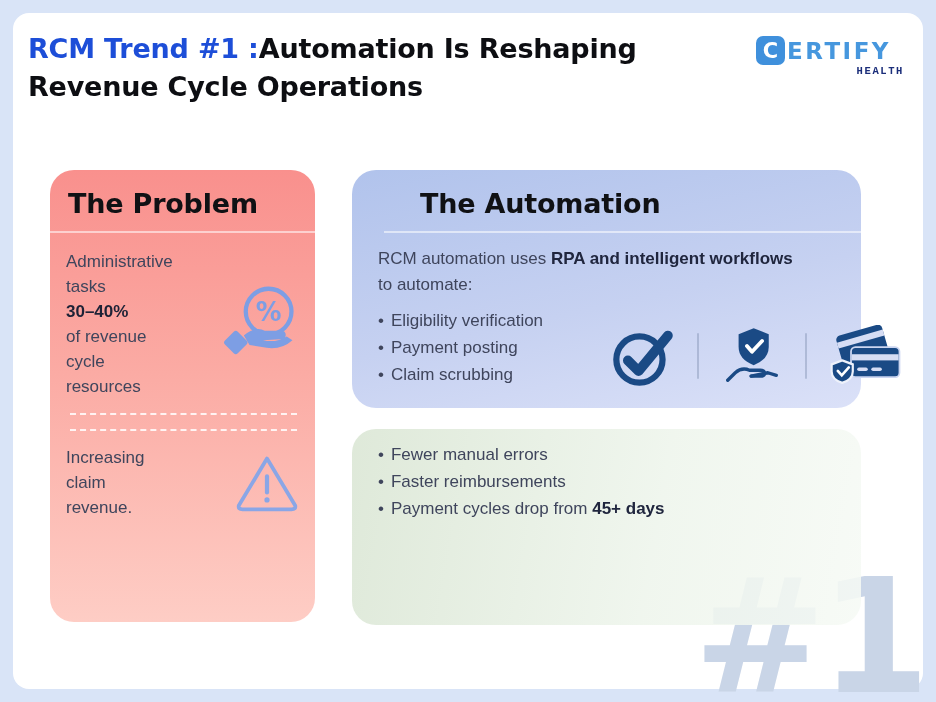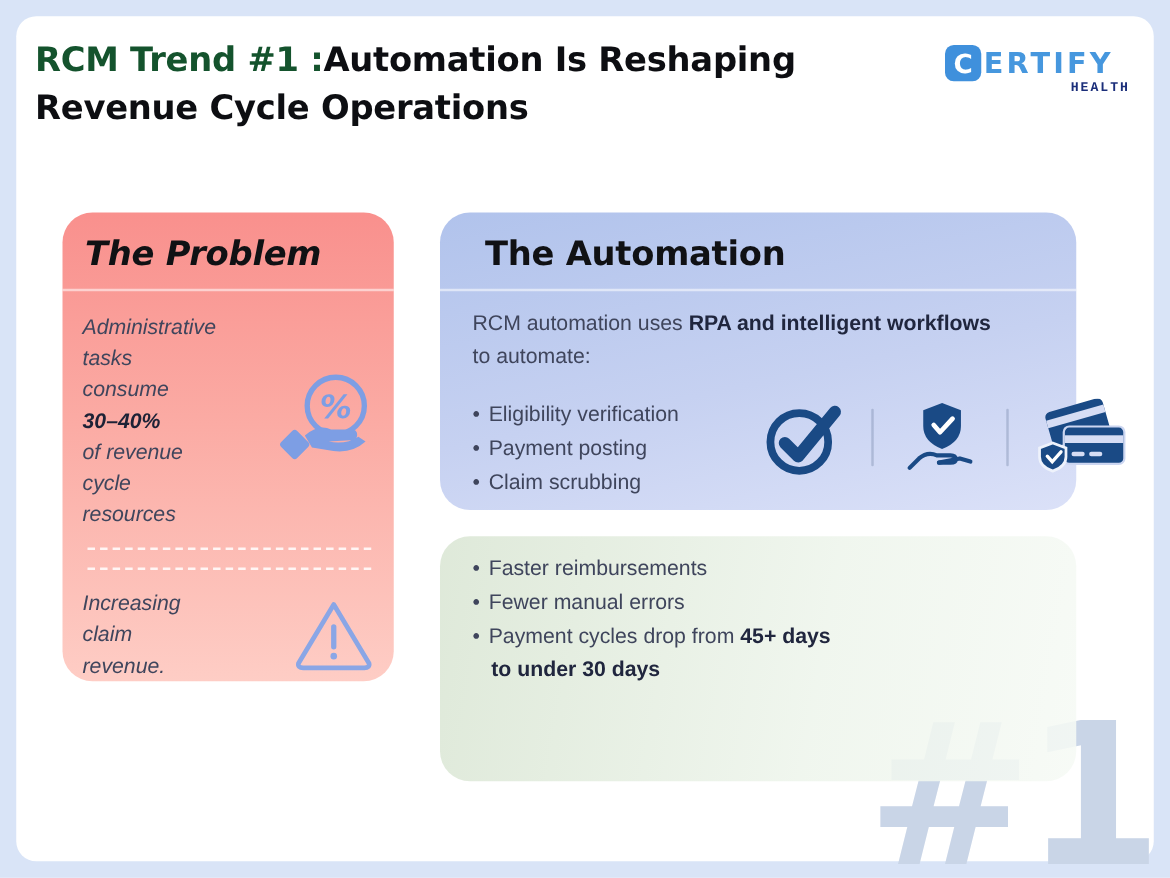--- a/index.html
+++ b/index.html
@@ -13,21 +13,21 @@
     position:absolute;left:13px;top:13px;right:13px;bottom:13px;
     background:#ffffff;border-radius:16px;z-index:0;
   }
   
   .page-title{
     position:absolute;left:28px;top:30px;z-index:3;
     font-size:27px;font-weight:700;line-height:38px;color:#0d0e12;
     font-family:"DejaVu Sans","Liberation Sans",sans-serif;
     letter-spacing:-0.2px;
   }
-  .page-title .blue{color:#14532d;margin-top:47px;}
+  .page-title .blue{color:#1d4ed8;margin-top:47px;}
   
   .logo{position:absolute;left:756px;top:36px;z-index:3;width:150px;text-align:left;}
   .logo-row{display:flex;align-items:center;}
   .logo-c{
     display:flex;align-items:center;justify-content:center;
     width:29px;height:29px;border-radius:7px;background:#3f90dc;
     color:#ffffff;font-weight:800;font-size:21px;
     font-family:"DejaVu Sans",sans-serif;
   }
   .logo-rest{
@@ -41,56 +41,55 @@
   }
   
   .watermark{
     position:absolute;right:12px;bottom:-14px;z-index:1;
     font-size:158px;font-weight:800;letter-spacing:-6px;line-height:1;
     color:#c9d5e7;font-family:"DejaVu Sans",sans-serif;
   }
   
   .panel{position:absolute;border-radius:24px;z-index:2;}
   .panel-problem{
-    left:50px;top:170px;width:265px;height:375px;
+    left:50px;top:170px;width:265px;height:452px;
     background:linear-gradient(180deg,#f9908d 0%,#fbaba4 45%,#fecdc5 100%);
-    font-style:italic;
   }
   .panel-auto{
     left:352px;top:170px;width:509px;height:238px;
     background:linear-gradient(168deg,#b1c3ec 0%,#c6d1f1 55%,#dbe1f8 100%);
   }
   .panel-impact{
     left:352px;top:429px;width:509px;height:196px;
     background:linear-gradient(100deg,rgba(218,230,212,0.88) 0%,rgba(238,245,236,0.88) 60%,rgba(246,250,245,0.88) 100%);
   }
   .panel-header{
     padding:18px 18px 12px 18px;
     border-bottom:2px solid rgba(255,255,255,0.55);
   }
-  .panel-auto .panel-header,.panel-impact .panel-header{padding-left:36px;}
+  .panel-auto .panel-header,.panel-impact .panel-header{padding-left:36px;margin-left:32px;}
   .panel-title{
     margin:0;font-size:27px;font-weight:700;color:#101114;letter-spacing:-0.2px;
     font-family:"DejaVu Sans","Liberation Sans",sans-serif;
   }
   
   .problem-body{padding:16px 14px 0 16px;}
   .p-row{display:flex;align-items:center;justify-content:space-between;gap:48px;}
   .p-text{font-size:17px;line-height:25px;color:#3f455c;}
   .p-text .strong{font-weight:700;color:#1d2236;}
   .p-line{display:block;}
   .dashed-divider{
     border:none;border-top:2px dashed rgba(255,255,255,0.85);
     margin:14px 4px 14px 4px;
   }
   
   .auto-body{padding:13px 26px 0 26px;}
   .auto-intro{font-size:17px;line-height:26px;color:#3f455c;}
   .auto-intro .strong,.strong{font-weight:700;color:#20263e;}
-  .auto-flex{display:flex;align-items:flex-start;margin-top:20px;}
+  .auto-flex{display:flex;align-items:flex-end;margin-top:9px;}
   .bullet-list{font-size:17px;line-height:27px;color:#3f455c;flex:0 0 225px;}
   .bullet-item{display:block;}
   .bullet-marker{margin-right:7px;}
   .icons-row{display:flex;align-items:center;gap:22px;margin-left:8px;}
   .vdiv{width:2px;height:46px;background:rgba(110,125,160,0.35);border-radius:1px;}
   
   .impact-body{padding:12px 26px 0 26px;}
   .impact-list{font-size:17px;line-height:27px;color:#3f455c;}
   .bullet-cont{display:block;padding-left:15px;}
   .icon{flex:0 0 auto;display:block;}
@@ -117,21 +116,20 @@
   </div>
 
   <div class="panel panel-problem">
     <div class="panel-header">
       <h2 class="panel-title">The Problem</h2>
     </div>
     <div class="problem-body">
       <div class="p-row">
         <div class="p-text">
           <span class="p-line">Administrative tasks</span>
-          <span class="p-line">consume</span>
           <span class="p-line strong">30–40%</span>
           <span class="p-line">of revenue</span>
           <span class="p-line">cycle resources</span>
         </div>
         <svg class="icon" viewBox="0 0 84 84" width="80" height="80">
           <circle cx="50" cy="29" r="24" fill="none" stroke="#7d9ee4" stroke-width="4.5"></circle>
           <text x="50" y="39" text-anchor="middle" font-size="27" font-weight="bold" fill="#7d9ee4" font-family="DejaVu Sans">%</text>
           <path d="M24 54 Q36 44 46 49 L63 49 Q68 49 68 53.5 Q68 58 62 58 L44 59 Q58 62 69 55 L75 59 Q64 69 48 67 L30 64 Z" fill="#7d9ee4"></path>
           <rect x="6" y="52" width="19" height="19" rx="3" transform="rotate(45 15.5 61.5)" fill="#7d9ee4"></rect>
         </svg>
@@ -193,20 +191,19 @@
             <path d="M10 52 l4.5 5 l8 -9" stroke="#ffffff" stroke-width="3" fill="none" stroke-linecap="round"></path>
           </svg>
         </div>
       </div>
     </div>
   </div>
 
   <div class="panel panel-impact">
     <div class="impact-body">
       <div class="impact-list">
+        <span class="bullet-item"><span class="bullet-marker">•</span><span>Fewer manual errors</span></span>
         <span class="bullet-item"><span class="bullet-marker">•</span><span>Faster reimbursements</span></span>
-        <span class="bullet-item"><span class="bullet-marker">•</span><span>Fewer manual errors</span></span>
         <span class="bullet-item"><span class="bullet-marker">•</span><span>Payment cycles drop from </span><span class="strong">45+ days</span></span>
-        <span class="bullet-cont strong">to under 30 days</span>
       </div>
     </div>
   </div>
 </div>
 
 </body></html>

